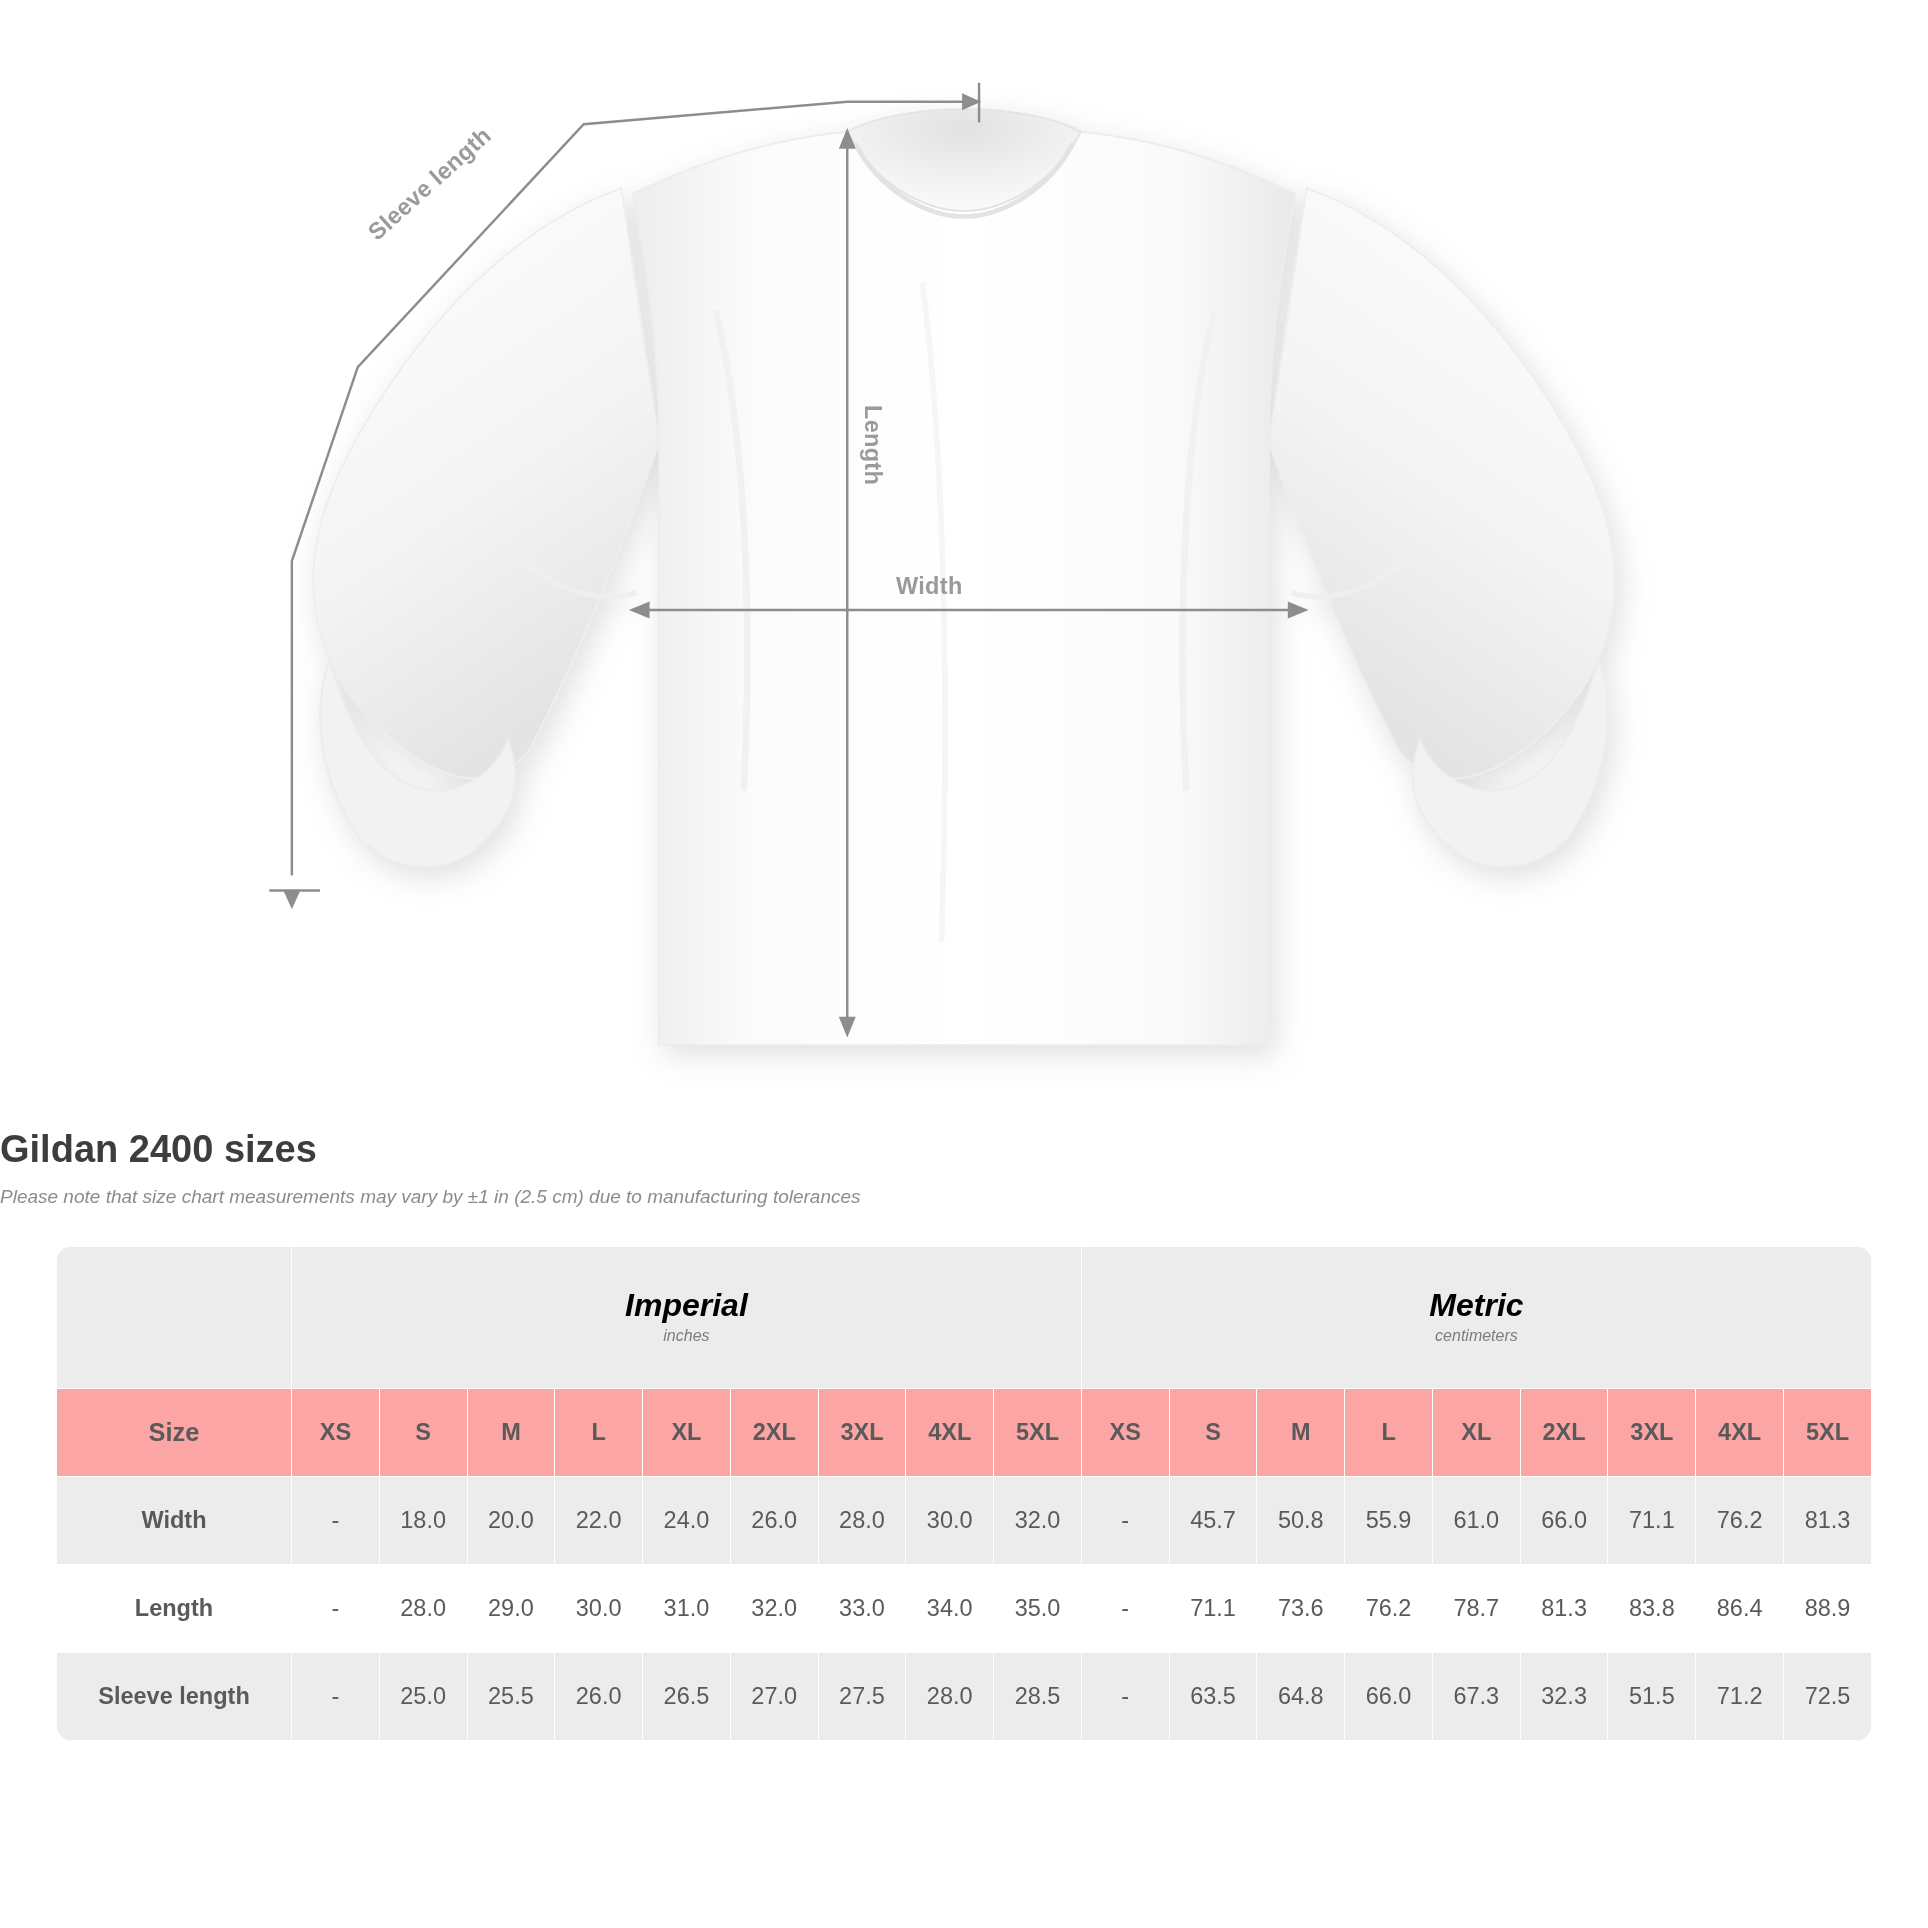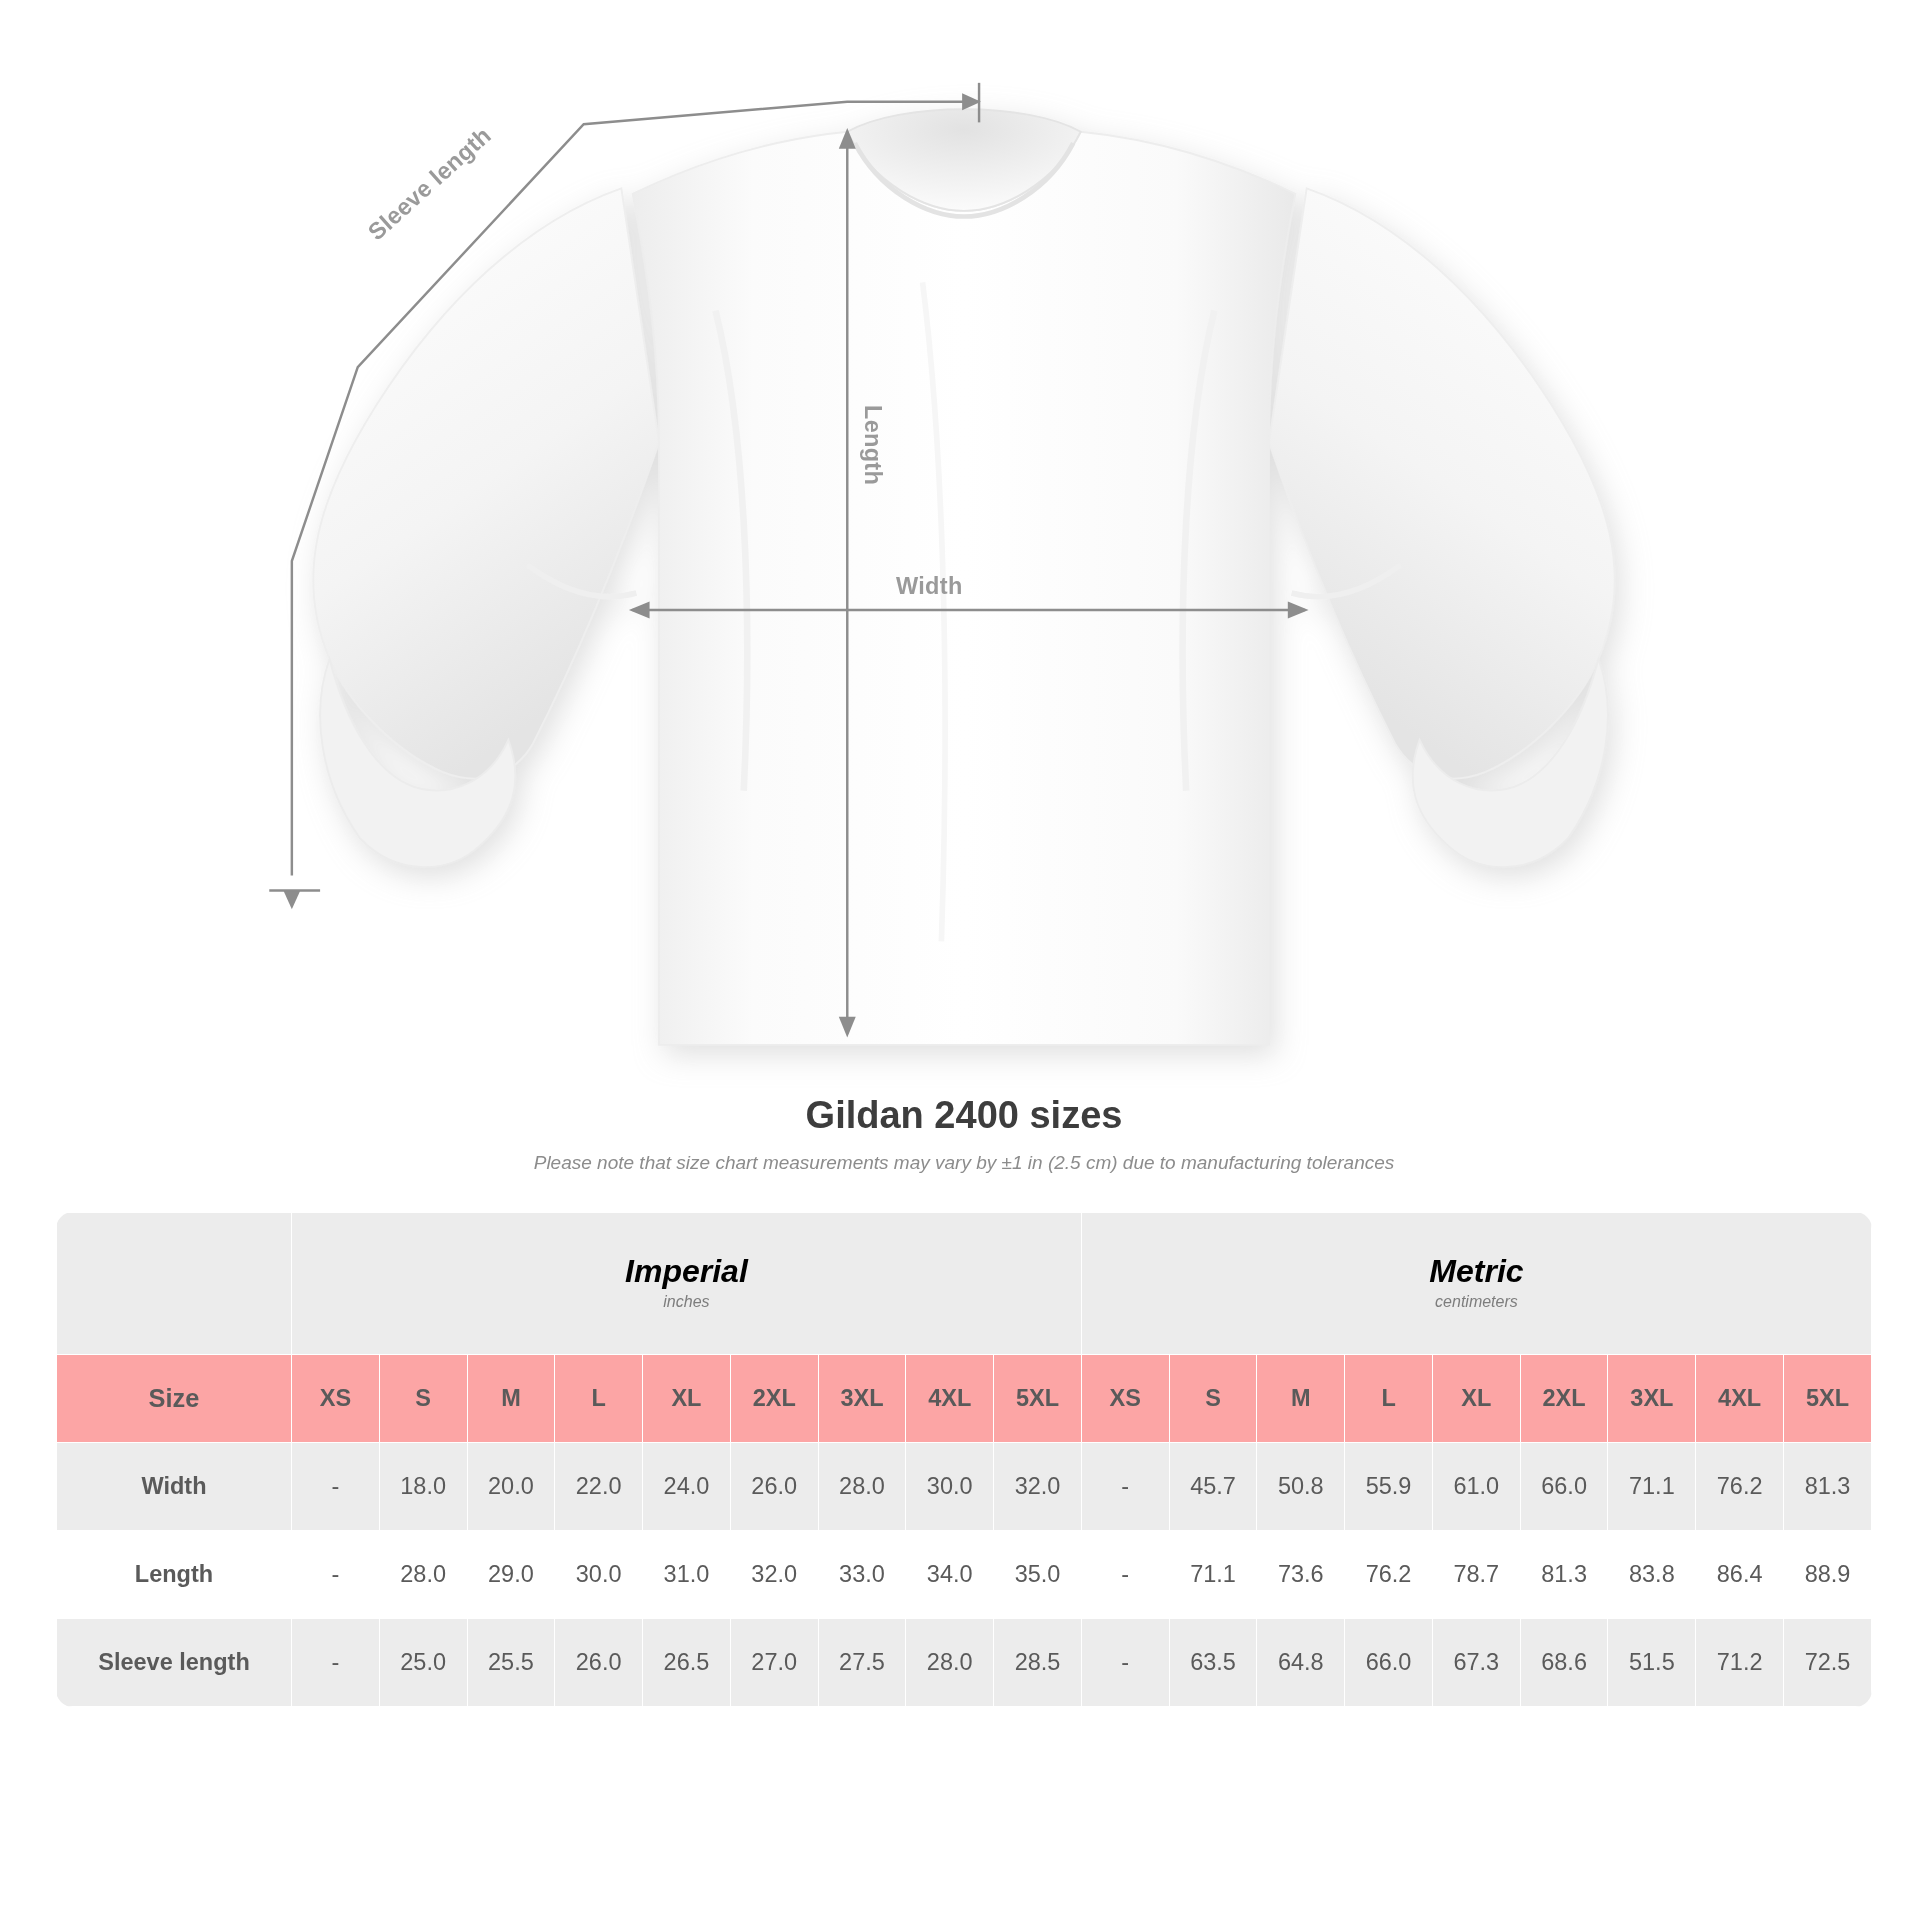--- a/index.html
+++ b/index.html
@@ -55,22 +55,22 @@
   }
   .label-width {
     left: 896px;
     top: 573px;
     font-size: 23.5px;
     white-space: nowrap;
   }
 
   
   .title-block {
-    text-align: center;
-    margin-top: 2px;
+    text-align: left;
+    margin-top: 36px;
   }
   .chart-title {
     font-size: 38px;
     font-weight: bold;
     color: #3d3d3d;
     margin: 0 0 15px 0;
   }
   .chart-note {
     font-size: 19px;
     font-style: italic;
@@ -333,21 +333,21 @@
           <td>26.5</td>
           <td>27.0</td>
           <td>27.5</td>
           <td>28.0</td>
           <td>28.5</td>
           <td>-</td>
           <td>63.5</td>
           <td>64.8</td>
           <td>66.0</td>
           <td>67.3</td>
-          <td>68.6</td>
+          <td>32.3</td>
           <td>51.5</td>
           <td>71.2</td>
           <td>72.5</td>
         </tr>
       </tbody>
     </table>
   </div>
 
 </div>
 

